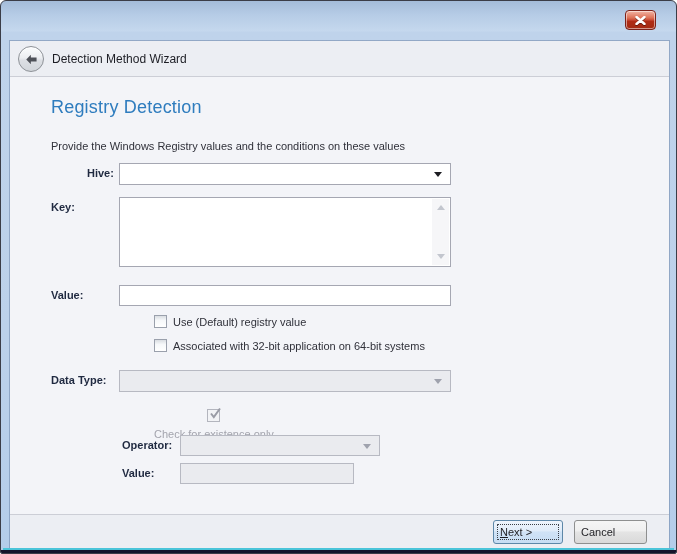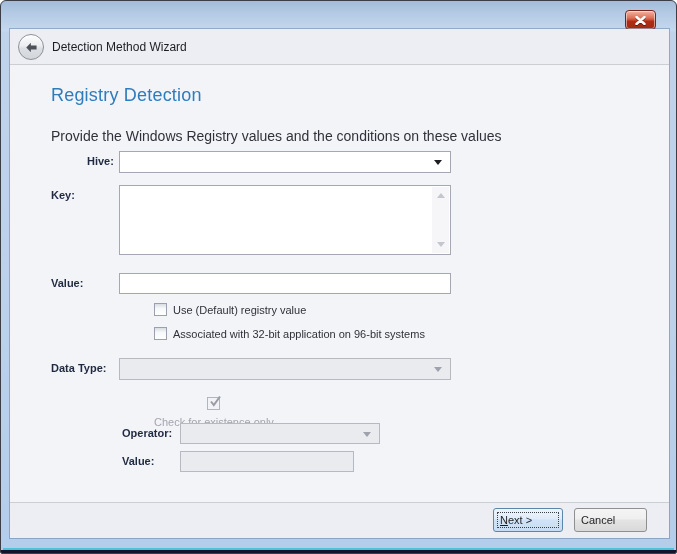--- a/index.html
+++ b/index.html
@@ -21,21 +21,21 @@
     position:absolute;left:624px;top:9px;width:31px;height:20px;
     border:1px solid #7c2119;border-radius:4px;
     background:linear-gradient(180deg,#f2b5a5 0%,#de7257 38%,#c64530 52%,#b02c15 55%,#a42a12 100%);
     box-shadow:inset 0 0 0 1px rgba(255,255,255,.5);
     display:flex;align-items:center;justify-content:center;cursor:pointer;padding:0;
   }
   .close-btn svg{display:block;filter:drop-shadow(0 1px 0 rgba(0,0,0,.4));}
 
   
   .client{
-    position:absolute;left:9px;top:28px;width:659px;height:509px;
+    position:absolute;left:9px;top:40px;width:659px;height:509px;
     background:#f3f4f8;box-shadow:0 0 0 1px rgba(92,116,152,.45);
   }
   .header-band{
     position:absolute;left:0;top:0;width:100%;height:36px;
     background:#eceef3;border-bottom:1px solid #ccced6;
     display:flex;align-items:center;
   }
   .back-btn{
     position:absolute;left:8px;top:5px;width:26px;height:26px;border-radius:50%;
     border:1px solid #8d9197;
@@ -50,21 +50,21 @@
   .footer-band{
     position:absolute;left:0;bottom:0;width:100%;height:36px;
     background:#eceef3;border-top:1px solid #ccced6;
   }
 
   .page-heading{
     position:absolute;left:41px;top:56px;
     font-size:18px;color:#2e7cbe;letter-spacing:.2px;
   }
   .page-desc{
-    position:absolute;left:41px;top:99px;font-size:14px;color:#30313a;
+    position:absolute;left:41px;top:99px;font-size:11px;color:#30313a;
   }
 
   .fld-label{position:absolute;font-size:11px;font-weight:bold;color:#1f2940;}
 
   .combo,.textbox,.textarea{
     position:absolute;background:#fff;border:1px solid #a5a7b2;
   }
   .combo .arrow{
     position:absolute;right:8px;top:50%;margin-top:-2px;
     width:0;height:0;border-left:4px solid transparent;border-right:4px solid transparent;
@@ -160,21 +160,21 @@
       <span style="font-size:11px;position:absolute;left:5px;top:4px;color:#1d1d22;"></span>
     </div>
 
     <div class="checkrow" style="left:113px;top:274px;">
       <span class="checkbox"></span>
       <span class="checklabel">Use (Default) registry value</span>
     </div>
 
     <div class="checkrow" style="left:113px;top:298px;">
       <span class="checkbox"></span>
-      <span class="checklabel">Associated with 32-bit application on 96-bit systems</span>
+      <span class="checklabel">Associated with 32-bit application on 64-bit systems</span>
     </div>
 
     <div class="fld-label" style="left:41px;top:333px;">Data Type:</div>
     <div class="combo disabled" style="left:109px;top:329px;width:332px;height:22px;">
       <span style="font-size:11px;position:absolute;left:5px;top:4px;color:#9fa2ad;"></span>
       <span class="arrow"></span>
     </div>
 
     <div class="checkrow" style="left:113px;top:368px;flex-direction:column;">
       <span class="checkbox disabled">

